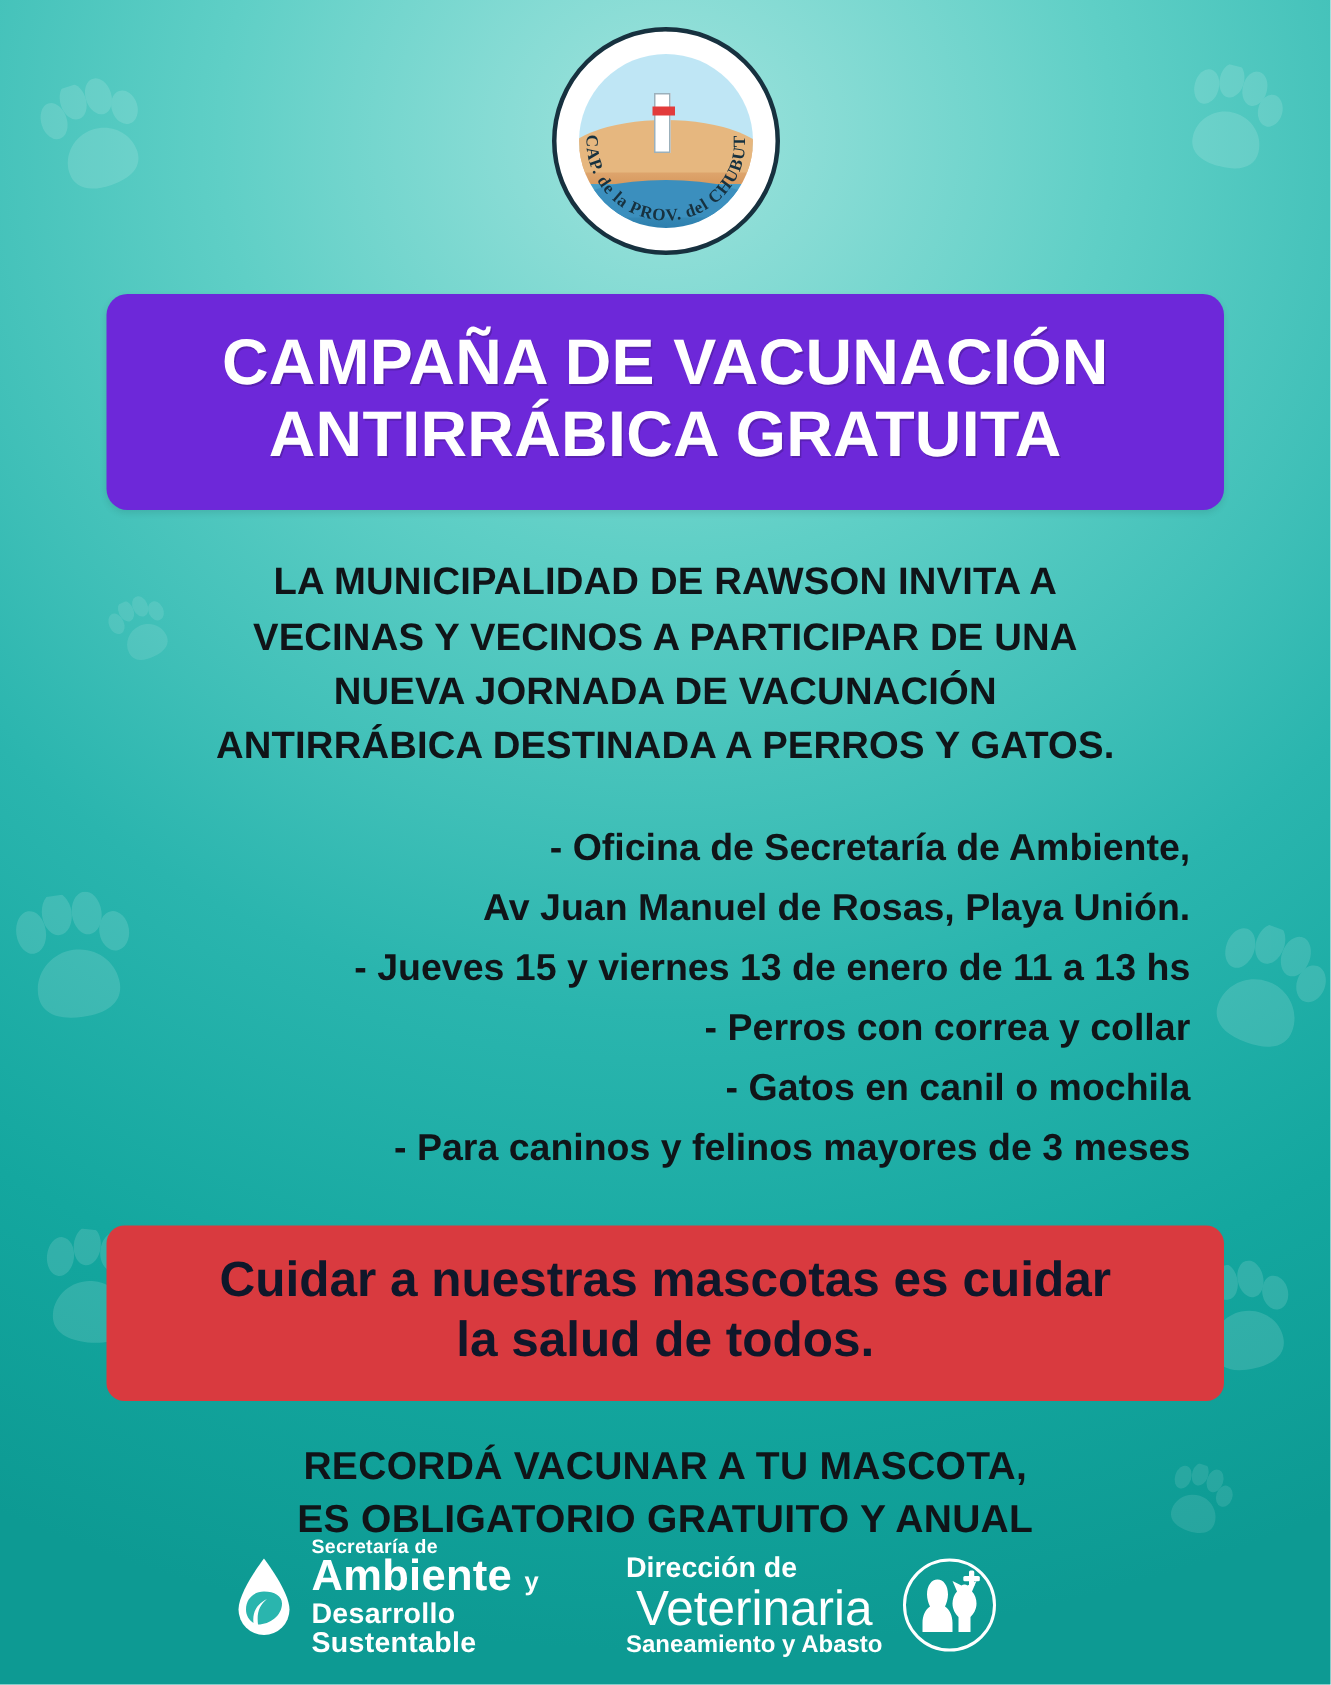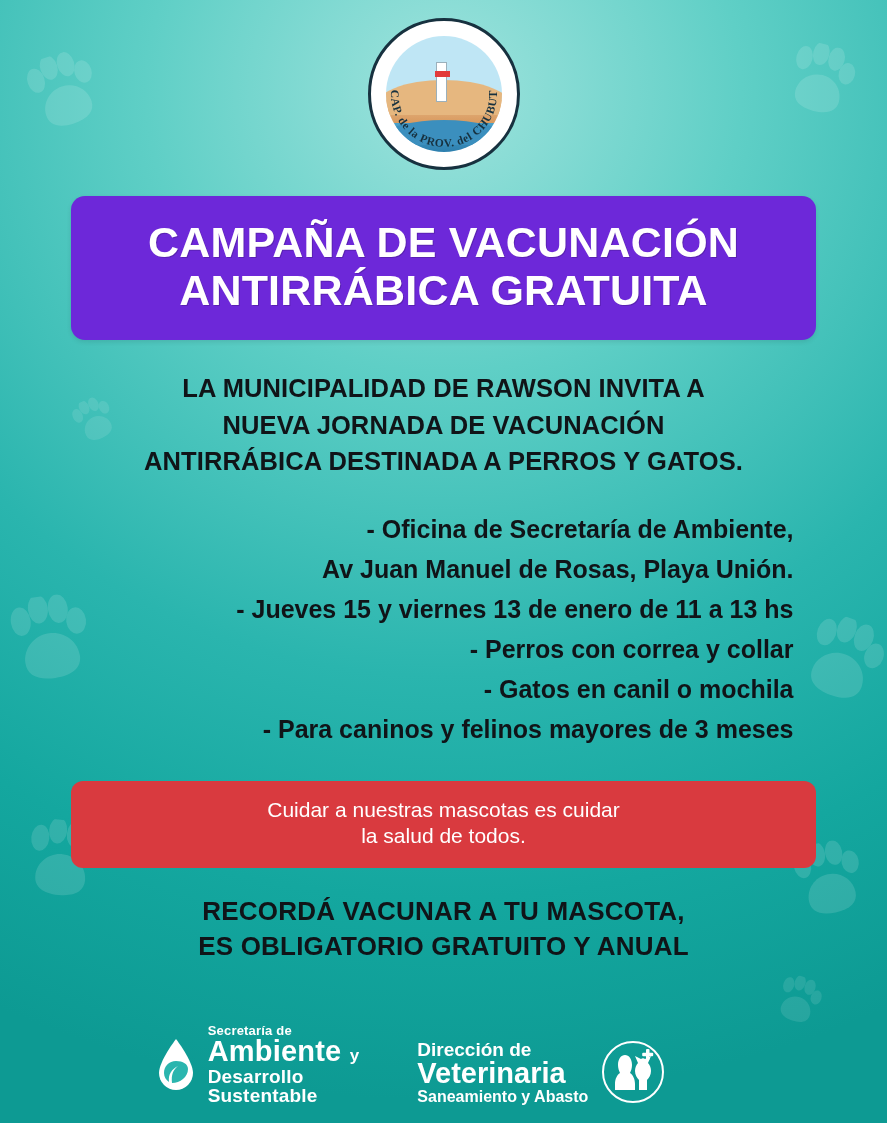--- a/index.html
+++ b/index.html
@@ -160,23 +160,23 @@
   
   .slogan-banner {
     margin-top: 32px;
     width: 745px;
     background: #d93a3f;
     border-radius: 12px;
     padding: 16px 24px 20px;
     text-align: center;
   }
   .slogan-banner .line {
-    color: #ffffff;
-    font-weight: normal;
-    font-size: 21px;
+    color: #0f172a;
+    font-weight: bold;
+    font-size: 33px;
     line-height: 1.22;
   }
 
   
   .reminder {
     margin-top: 26px;
     width: 760px;
     text-align: center;
     color: #101418;
   }
@@ -216,21 +216,21 @@
   .amb-l4 { font-size: 19px; font-weight: bold; letter-spacing: .2px; }
 
   .logo-vet {
     display: flex;
     align-items: center;
     gap: 14px;
     color: #ffffff;
   }
   .vet-text { line-height: 1.02; text-align: left; }
   .vet-l1 { font-size: 19px; font-weight: bold; }
-  .vet-l2 { font-size: 29px; font-weight: bold; }
+  .vet-l2 { font-size: 33px; font-weight: normal; text-align: center; }
   .vet-l3 { font-size: 16px; font-weight: bold; }
   .vet-badge {
     width: 62px; height: 62px;
     border: 2.5px solid #ffffff;
     border-radius: 50%;
     position: relative;
   }
 </style>
 </head>
 <body>
@@ -350,20 +350,21 @@
     </div>
   </div>
 
   <div class="title-banner">
     <div class="line">CAMPAÑA DE VACUNACIÓN</div>
     <div class="line">ANTIRRÁBICA GRATUITA</div>
   </div>
 
   <div class="intro">
     <div class="line">LA MUNICIPALIDAD DE RAWSON INVITA A</div>
+    <div class="line">VECINAS Y VECINOS A PARTICIPAR DE UNA</div>
     <div class="line">NUEVA JORNADA DE VACUNACIÓN</div>
     <div class="line">ANTIRRÁBICA DESTINADA A PERROS Y GATOS.</div>
   </div>
 
   <div class="bullets">
     <div class="item">- Oficina de Secretaría de Ambiente,</div>
     <div class="item sub">Av Juan Manuel de Rosas, Playa Unión.</div>
     <div class="item">- Jueves 15 y viernes 13 de enero de 11 a 13 hs</div>
     <div class="item">- Perros con correa y collar</div>
     <div class="item">- Gatos en canil o mochila</div>

